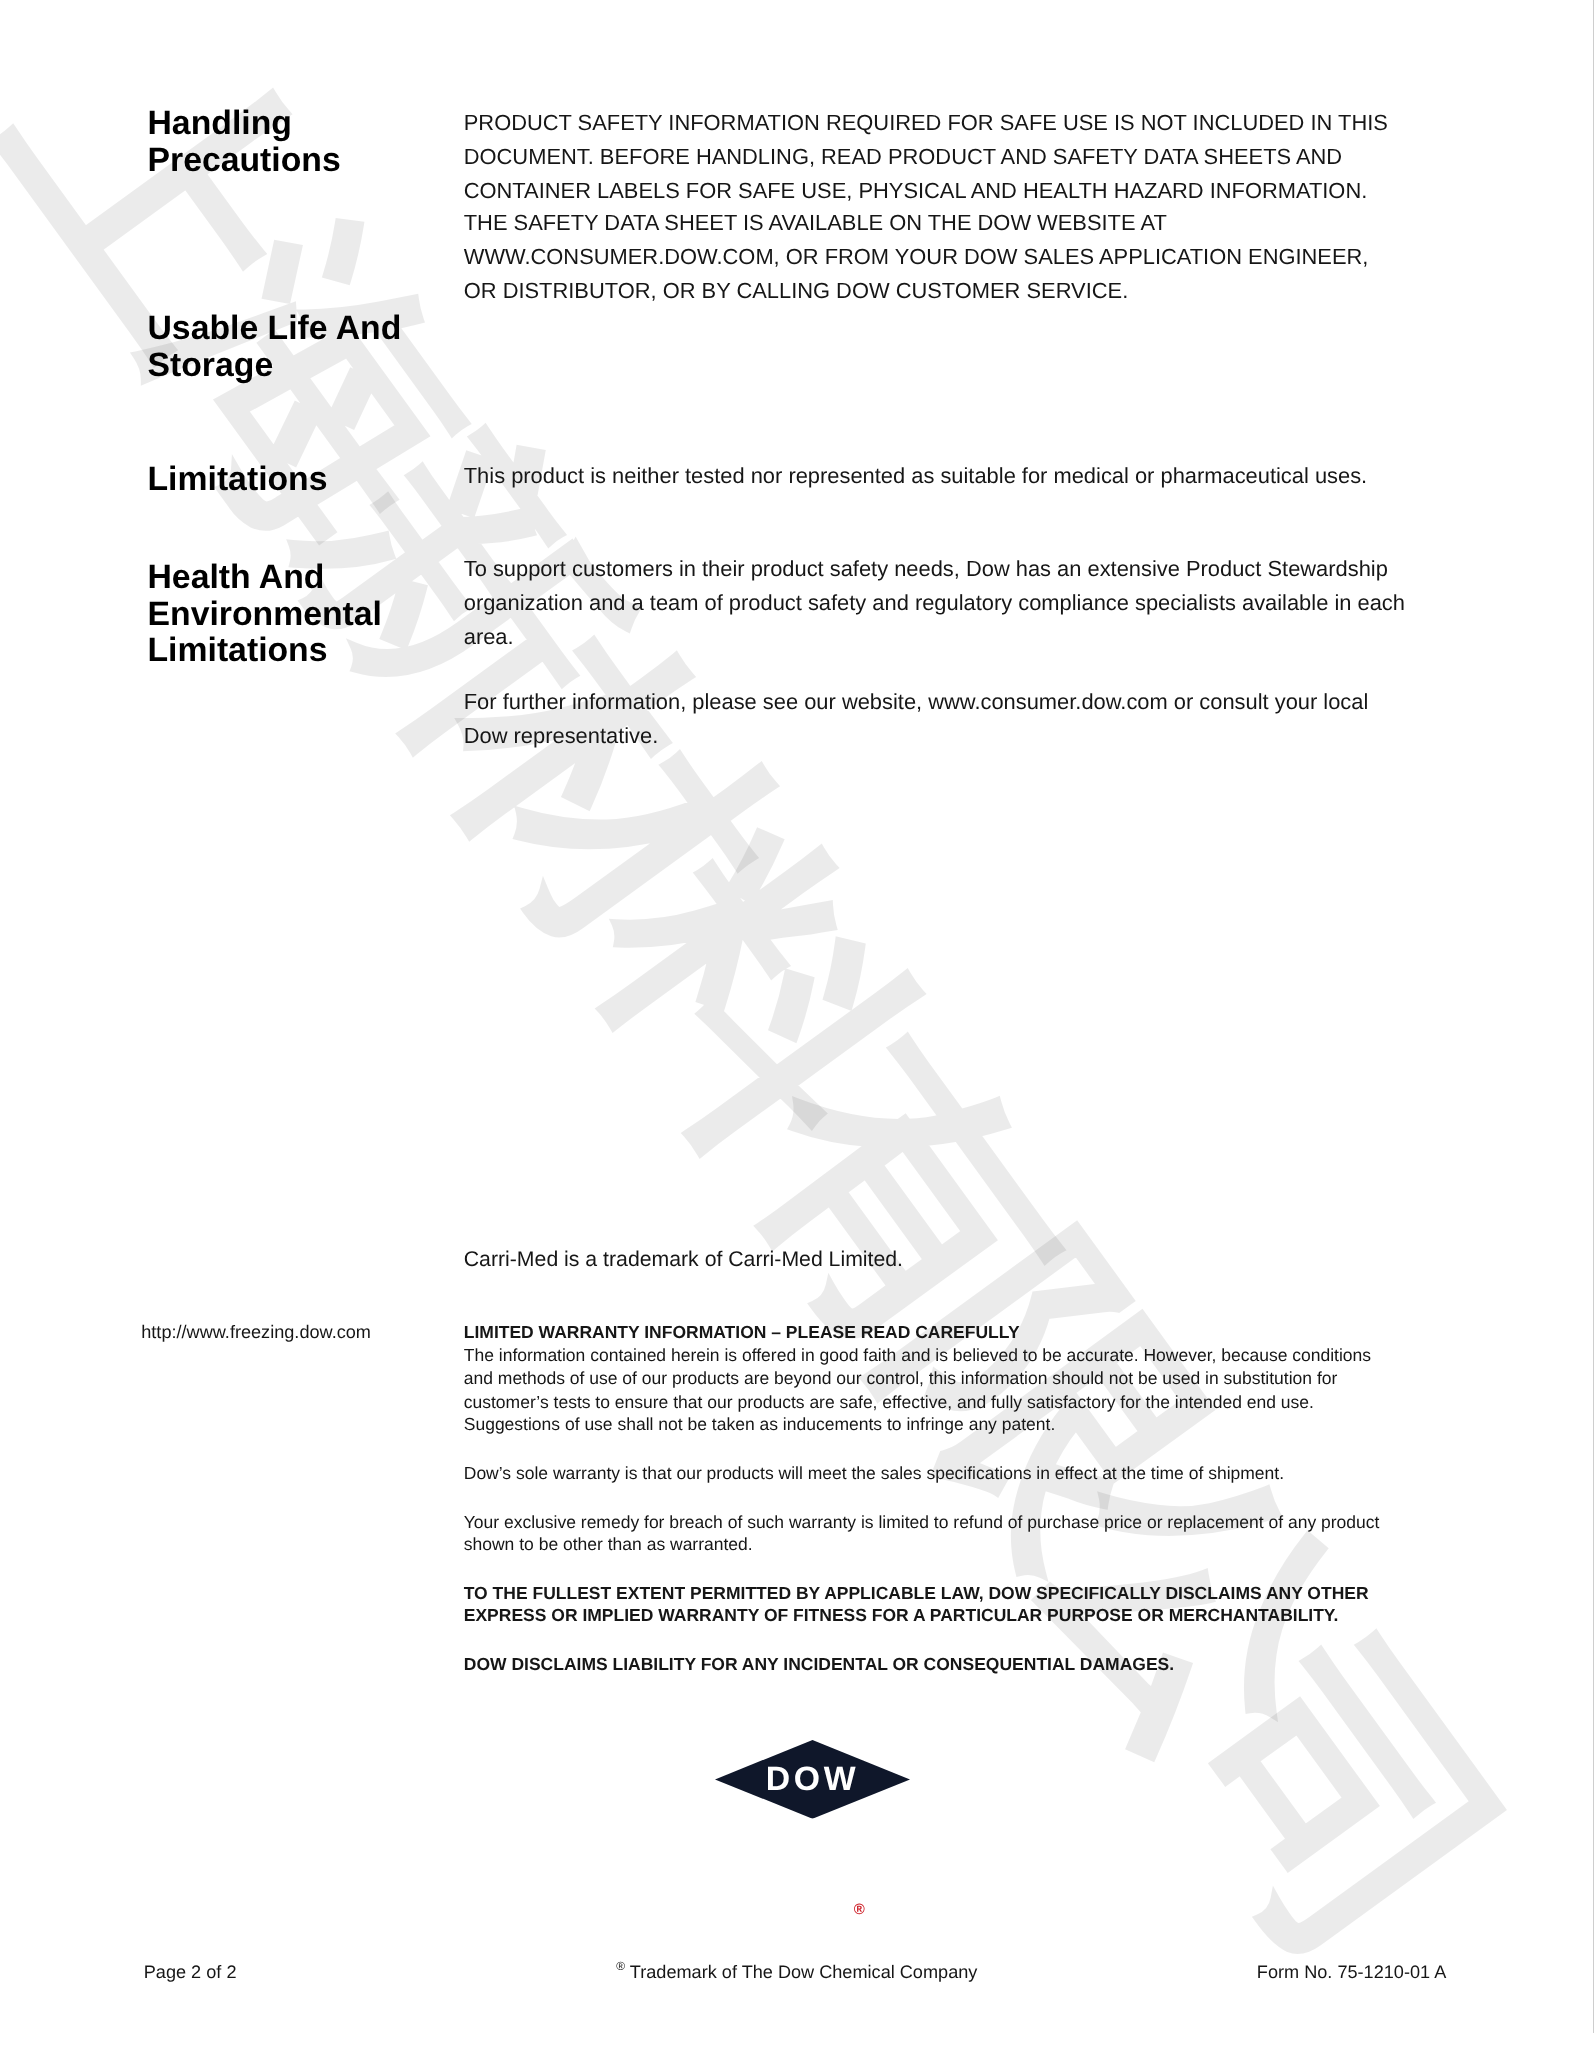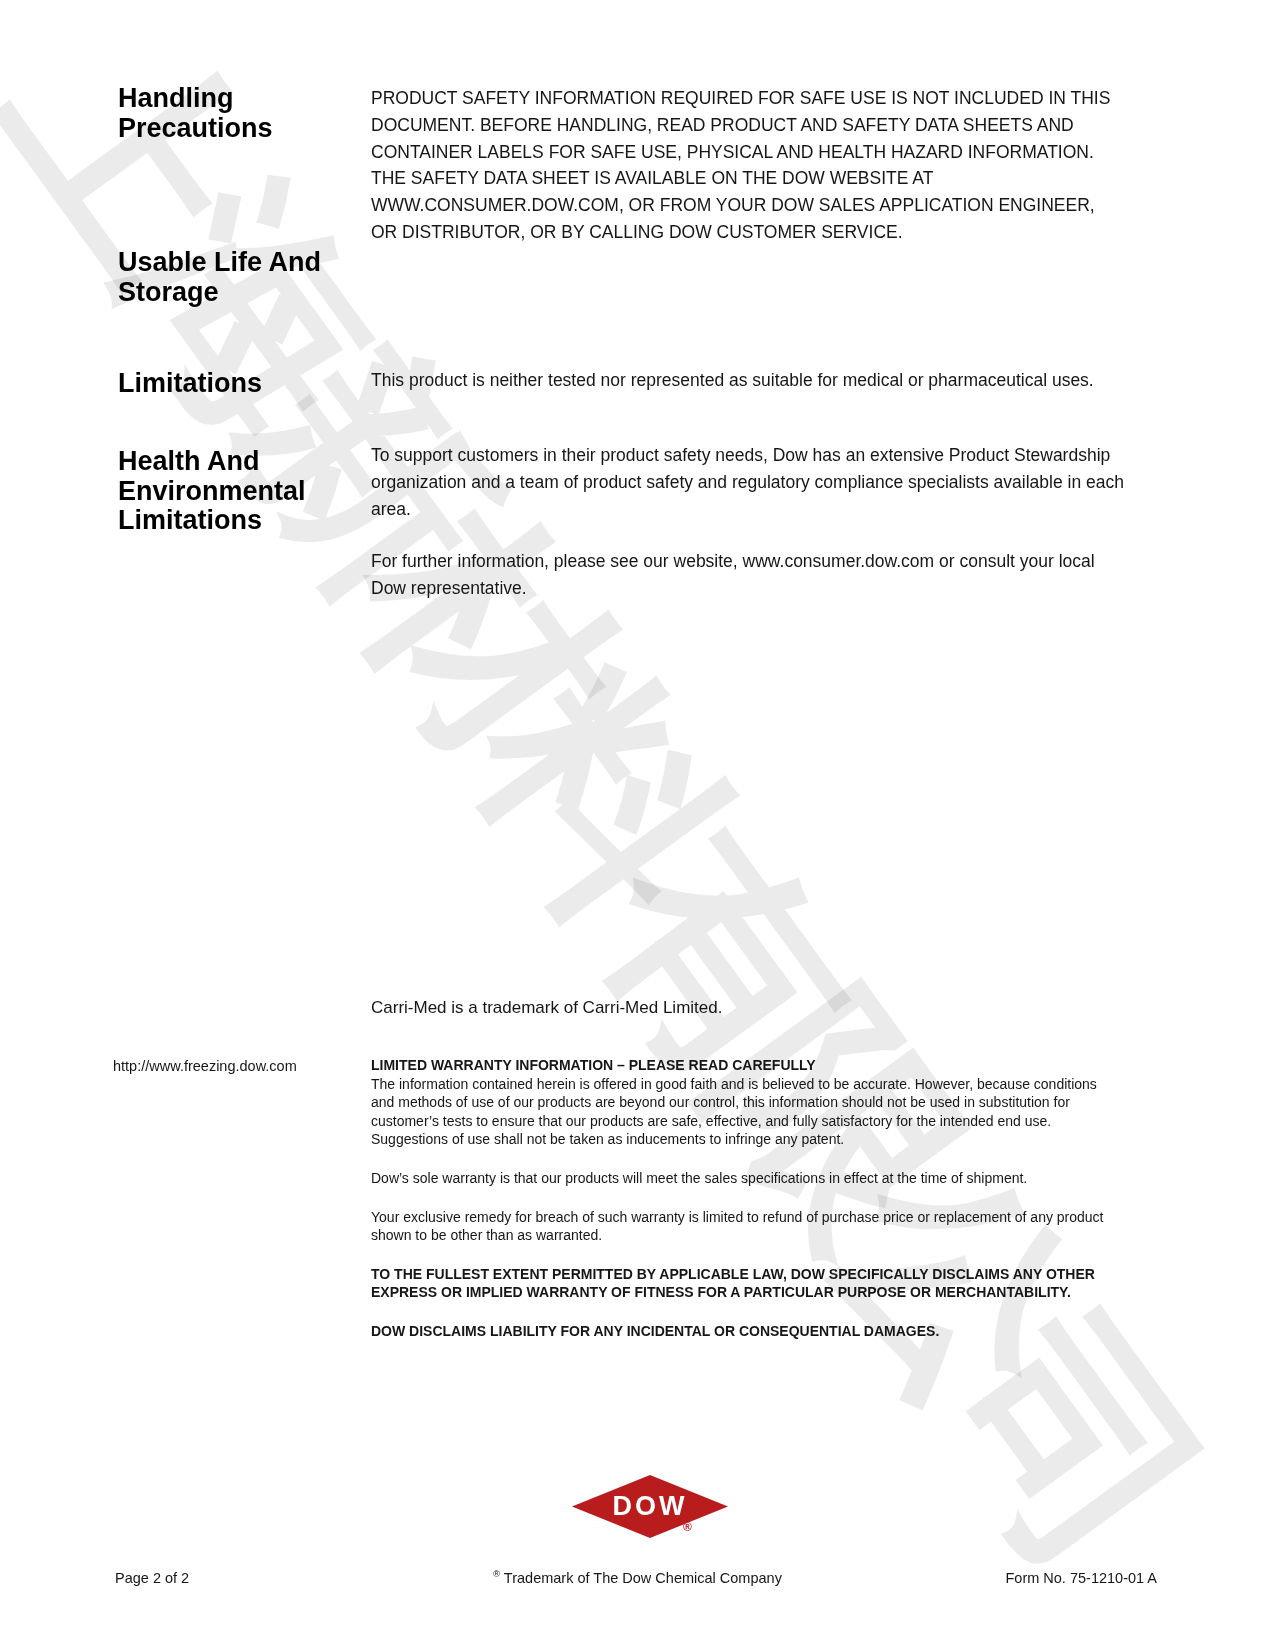--- a/index.html
+++ b/index.html
@@ -26,21 +26,21 @@
   #h2{top:369px;} #b2{top:367px;}
   #h3{top:447px;} #b3{top:442px;}
   .note{left:371px;top:999px;font-size:17px;line-height:18px;}
   .url{left:113px;top:1057px;font-size:14.5px;line-height:18px;}
   .warranty{left:371px;top:1056px;width:743px;font-size:14px;line-height:18.6px;}
   .warranty .whead{font-weight:bold;margin:0;}
   .warranty p{margin:20px 0 0;}
   .warranty p.pfirst{margin-top:0;}
   .warranty p.wbold{font-weight:bold;}
   .logo-diamond{
-    left:572px;top:1475px;width:156px;height:63px;background:#b91c1c;
+    left:572px;top:1392px;width:156px;height:63px;background:#0f172a;
     clip-path:polygon(50% 0,100% 50%,50% 100%,0 50%);
     display:flex;align-items:center;justify-content:center;
   }
   .logo-text{color:#ffffff;font-weight:bold;font-size:27px;letter-spacing:3px;line-height:1;}
   .logo-reg{left:683px;top:1521px;color:#CE222B;font-size:12px;font-weight:bold;line-height:1;}
   .footer-left{left:115px;top:1569px;font-size:14.5px;line-height:18px;}
   .footer-center{left:0;right:0;top:1569px;text-align:center;font-size:14.5px;line-height:18px;}
   .footer-center sup{font-size:9.5px;line-height:0;}
   .footer-right{right:118px;top:1569px;font-size:14.5px;line-height:18px;}
 </style>

